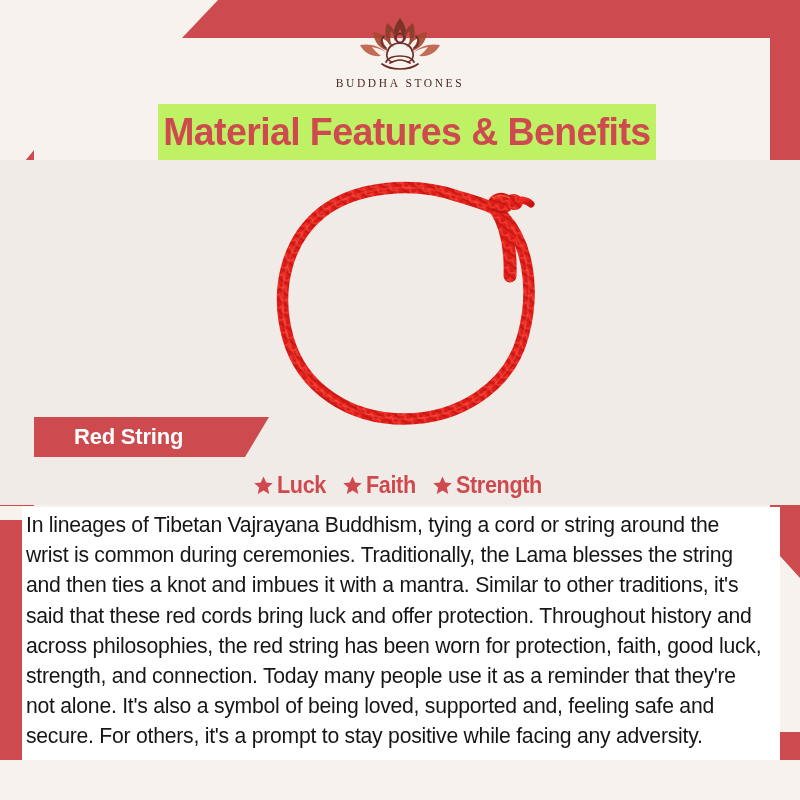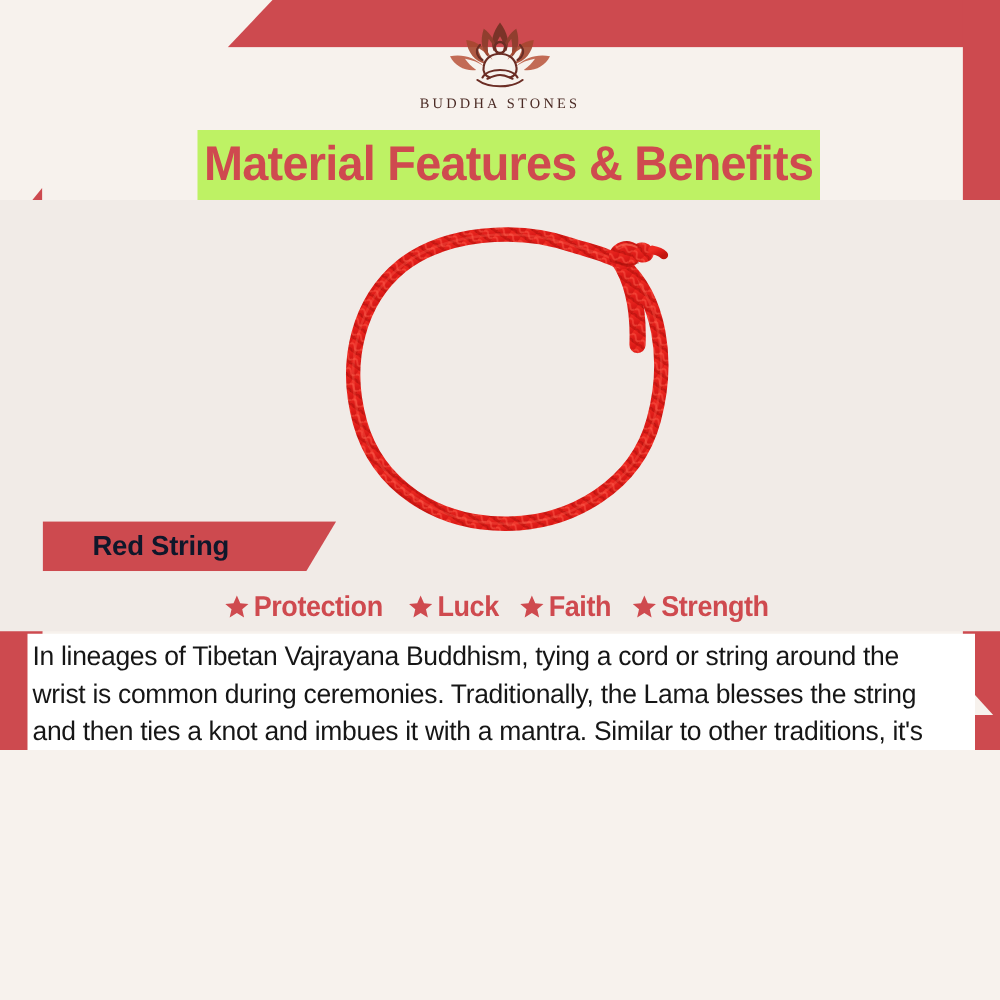--- a/index.html
+++ b/index.html
@@ -4,21 +4,21 @@
 <style>
   html,body{margin:0;padding:0;}
   body{
     width:800px;height:800px;
     font-family:"Liberation Sans", sans-serif;
     background:#f7f2ed;
     overflow:hidden;
   }
   .canvas{
     position:relative;
-    width:800px;height:600px;
+    width:800px;height:760px;
     background:#f7f2ed;
     overflow:hidden;
     text-decoration:underline;
   }
 
   
   .deco-top-band{
     position:absolute;left:0;top:0;width:800px;height:38px;
     background:#cd4a4f;
     clip-path:polygon(218px 0, 800px 0, 800px 38px, 182px 38px);
@@ -88,21 +88,21 @@
   .label-banner{
     position:absolute;left:34px;top:417px;width:235px;height:40px;
     background:#cd4a4f;
     clip-path:polygon(0 0, 235px 0, 211px 40px, 0 40px);
     display:flex;align-items:center;
     z-index:6;
   }
   .label-text{
     margin-left:40px;
     font-family:"Liberation Sans Narrow","Liberation Sans", sans-serif;
-    font-weight:700;font-size:22px;color:#0f172a;
+    font-weight:700;font-size:22px;color:#ffffff;
     letter-spacing:-0.2px;white-space:nowrap;
   }
 
   
   .benefits-row{
     position:absolute;left:0;top:466px;width:800px;height:38px;
     display:flex;align-items:center;justify-content:center;
     gap:6px;z-index:6;
   }
   .benefit{
@@ -210,26 +210,20 @@
 
   <div class="label-banner">
     <span class="label-text">Red String</span>
   </div>
 
   <div class="benefits-row">
     <div class="benefit">
       <svg class="star-icon" viewBox="0 0 24 24">
         <path d="M12 1.6 L15.1 8.6 L22.6 9.3 L16.9 14.2 L18.6 21.6 L12 17.7 L5.4 21.6 L7.1 14.2 L1.4 9.3 L8.9 8.6 Z" fill="#cf4a4f"></path>
       </svg>
-      <span class="benefit-label">Protection</span>
-    </div>
-    <div class="benefit">
-      <svg class="star-icon" viewBox="0 0 24 24">
-        <path d="M12 1.6 L15.1 8.6 L22.6 9.3 L16.9 14.2 L18.6 21.6 L12 17.7 L5.4 21.6 L7.1 14.2 L1.4 9.3 L8.9 8.6 Z" fill="#cf4a4f"></path>
-      </svg>
       <span class="benefit-label">Luck</span>
     </div>
     <div class="benefit">
       <svg class="star-icon" viewBox="0 0 24 24">
         <path d="M12 1.6 L15.1 8.6 L22.6 9.3 L16.9 14.2 L18.6 21.6 L12 17.7 L5.4 21.6 L7.1 14.2 L1.4 9.3 L8.9 8.6 Z" fill="#cf4a4f"></path>
       </svg>
       <span class="benefit-label">Faith</span>
     </div>
     <div class="benefit">
       <svg class="star-icon" viewBox="0 0 24 24">

